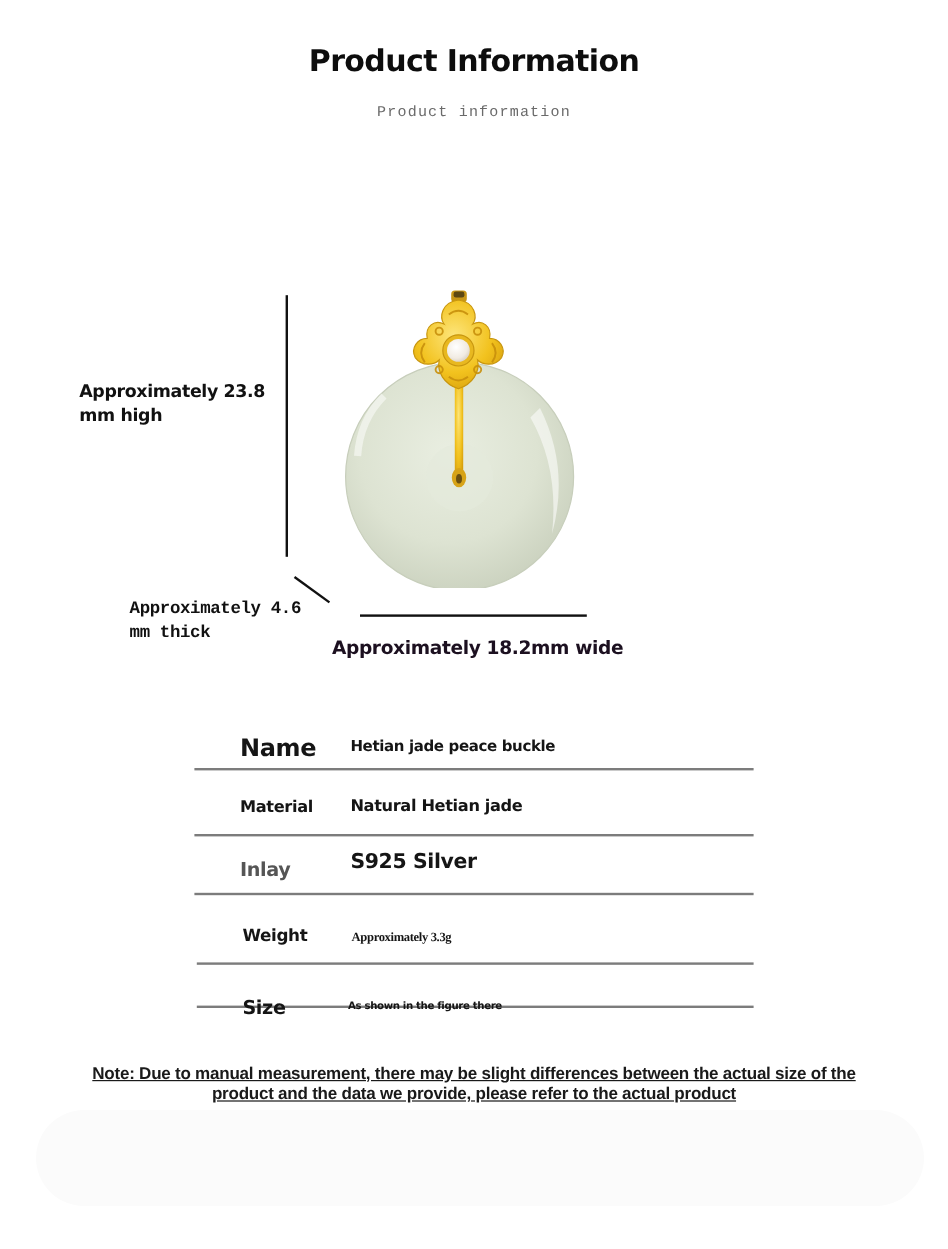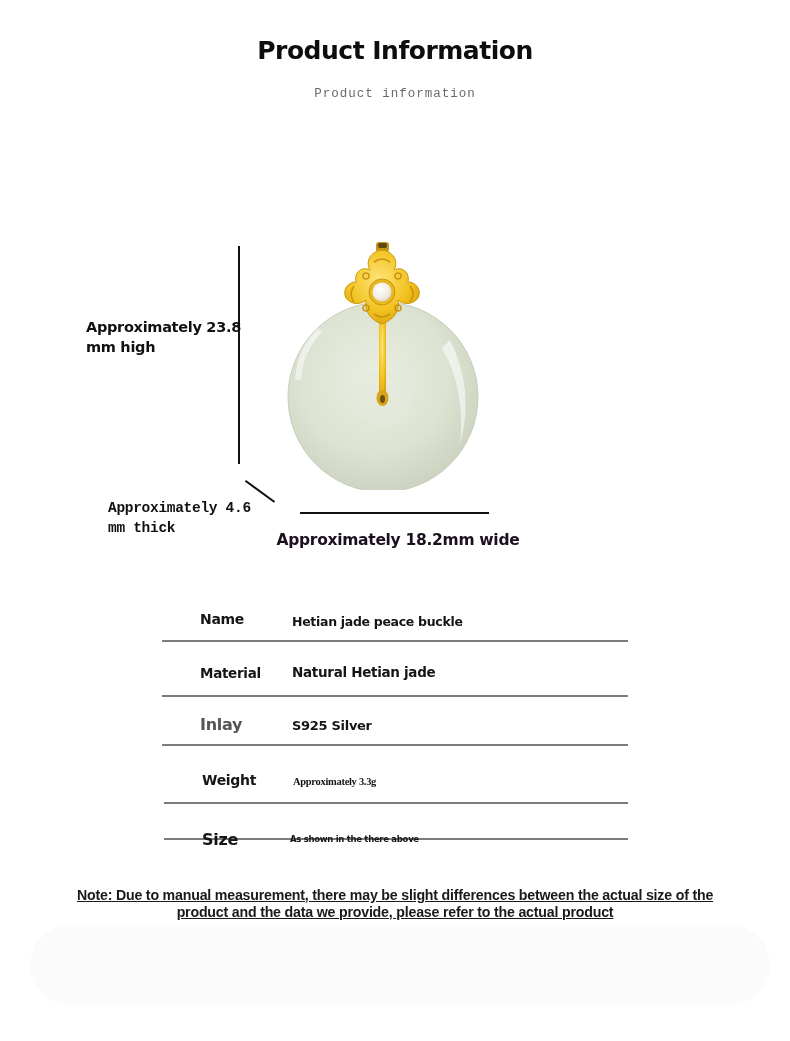--- a/index.html
+++ b/index.html
@@ -15,21 +15,21 @@
       position: absolute; left: 0; width: 790px; top: 87px; text-align: center;
       font-family: "Liberation Mono", monospace; font-size: 12.5px; color: #6a6a6a;
       letter-spacing: 1px;
     }
 
     .dim-label {
       position: absolute; font-family: "DejaVu Sans", sans-serif; font-weight: bold;
       font-size: 14.5px; line-height: 20px; color: #111; letter-spacing: -0.3px;
     }
     .dim-label span { display: block; }
-    .label-high { left: 66px; top: 317px; margin-left: 20px; }
+    .label-high { left: 66px; top: 317px; }
     .label-thick { left: 108px; top: 498px; font-family: Liberation Mono, monospace; }
     .label-wide { left: 0; width: 796px; top: 530px; text-align: center; font-size: 15.5px; color: #1c1020; }
 
     .vline { position: absolute; left: 238px; top: 246px; width: 2px; height: 218px; background: #111; }
     .hline { position: absolute; left: 300px; top: 512px; width: 189px; height: 2px; background: #111; }
     .diag { position: absolute; left: 246px; top: 480px; width: 36px; height: 2px; background: #111;
             transform-origin: 0 0; transform: rotate(36deg); }
 
     .pendant { position: absolute; left: 270px; top: 230px; width: 250px; height: 260px; }
 
@@ -37,28 +37,28 @@
     .spec-row { position: relative; height: 52px; border-bottom: 2px solid #7c7c7c; }
     .spec-row .k {
       position: absolute; left: 38px; font-family: "DejaVu Sans", sans-serif; font-weight: bold;
       color: #151515; letter-spacing: -0.3px;
     }
     .spec-row .v {
       position: absolute; left: 130px; font-family: "DejaVu Sans", sans-serif; font-weight: bold;
       color: #151515; letter-spacing: -0.3px;
     }
     .r0 { height: 42px; }
-    .r0 .k { top: 11px; font-size: 14px; }
+    .r0 .k { top: 11px; font-size: 20px; }
     .r0 .v { top: 14px; font-size: 12.5px; }
     .r1 { height: 55px; }
     .r1 .k { top: 23px; font-size: 13.5px; }
     .r1 .v { top: 22px; font-size: 13.5px; }
     .r2 { height: 49px; }
     .r2 .k { top: 18px; font-size: 16px; color: #555; }
-    .r2 .v { top: 21px; font-size: 13px; text-align: center; }
+    .r2 .v { top: 11px; font-size: 17px; text-align: center; }
     .r3 { height: 58px; margin-left: 2px; }
     .r3 .k { top: 26px; font-size: 14px; }
     .r3 .v { top: 30px; font-size: 10.5px; left: 129px; font-family: Liberation Serif, serif; }
     .r4 { height: 36px; margin-left: 2px; }
     .r4 .k { top: 26px; font-size: 16px; }
     .r4 .v { top: 30px; font-size: 8.5px; left: 126px; }
 
     .note {
       position: absolute; left: 0; width: 790px; top: 887px; text-align: center;
       font-family: "Liberation Sans", sans-serif; font-weight: bold; font-size: 14.2px;
@@ -158,21 +158,21 @@
   <div class="spec-row r2">
     <span class="k">Inlay</span>
     <span class="v">S925 Silver</span>
   </div>
   <div class="spec-row r3">
     <span class="k">Weight</span>
     <span class="v">Approximately 3.3g</span>
   </div>
   <div class="spec-row r4">
     <span class="k">Size</span>
-    <span class="v">As shown in the there above</span>
+    <span class="v">As shown in the figure there</span>
   </div>
 </div>
 
 <div class="footer-band"></div>
 
 <div class="note">
   <span>Note: Due to manual measurement, there may be slight differences between the actual size of the</span>
   <span>product and the data we provide, please refer to the actual product</span>
 </div>
 

